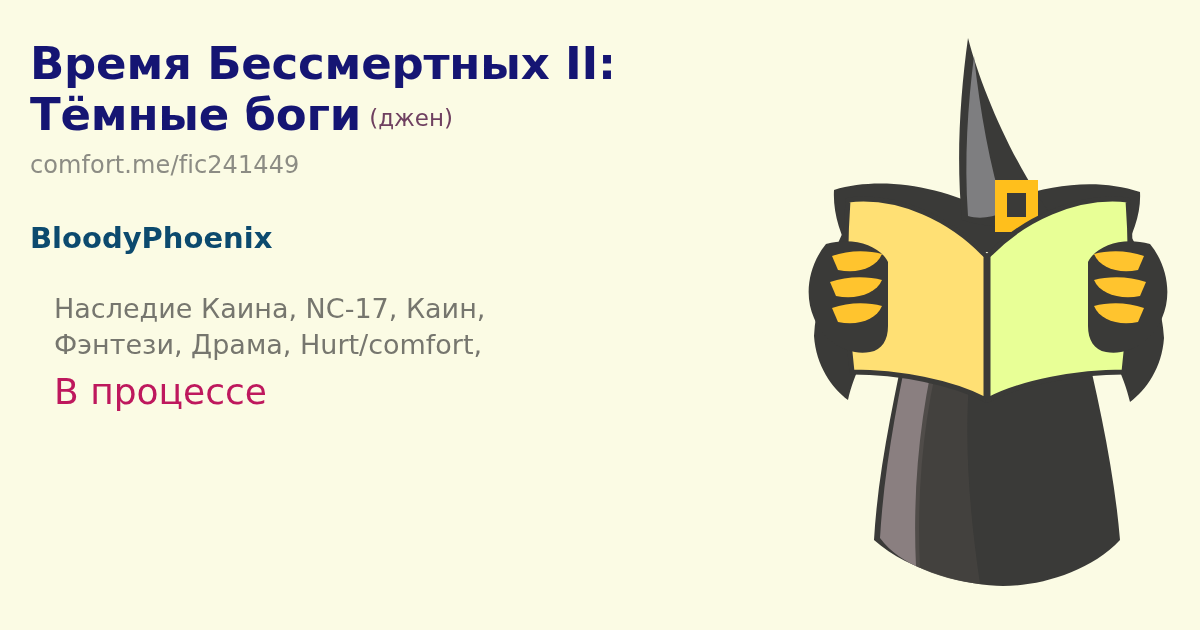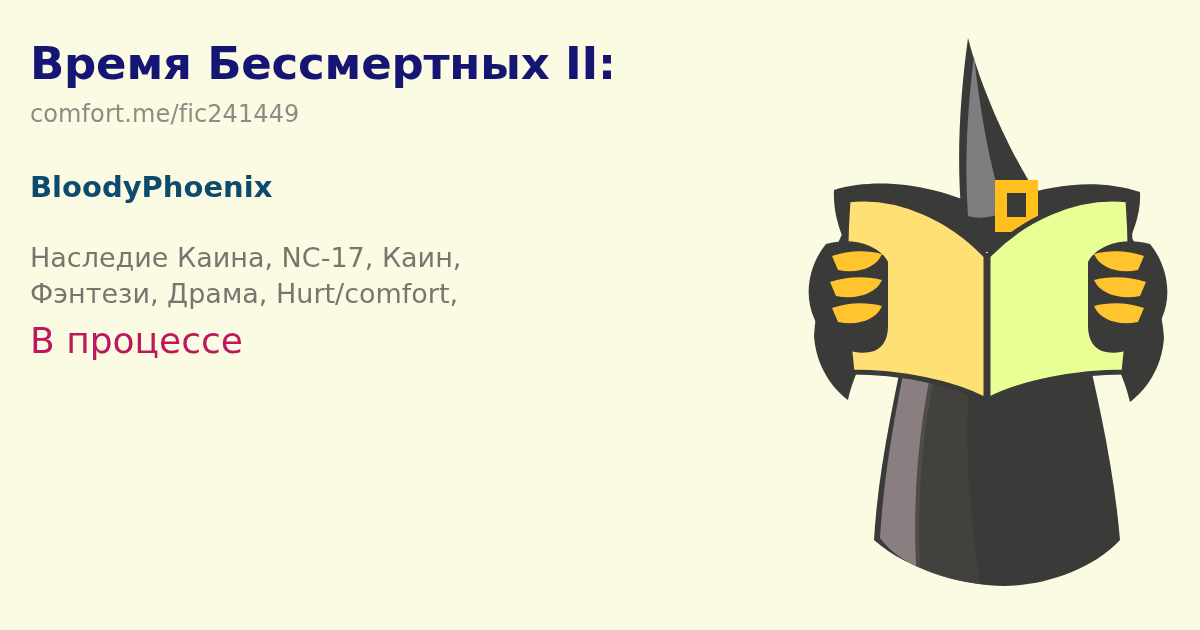--- a/index.html
+++ b/index.html
@@ -71,20 +71,21 @@
     font-family: "DejaVu Sans", sans-serif;
   }
 
   #meta-block {
     margin-top: 36px;
     font-size: 27px;
     line-height: 1.33;
     color: #76766E;
     font-family: "DejaVu Sans", sans-serif;
     width: 700px;
+    margin-left: 24px;
   }
   .meta-line { display: block; white-space: nowrap; }
 
   #size-line {
     display: block;
     font-size: 27px;
     line-height: 1.33;
     color: #76766E;
     white-space: nowrap;
   }
@@ -111,20 +112,23 @@
 </style>
 </head>
 <body>
 
 <div id="card">
 
   <div id="text-col">
 
     <h1 id="title-block">
       <span id="title-line1">Время Бессмертных II:</span>
+      <span id="title-line2-wrap">
+        <span id="title-line2">Тёмные боги</span><span id="genre-tag">(джен)</span>
+      </span>
     </h1>
 
     <div id="url">comfort.me/fic241449</div>
 
     <div id="author">BloodyPhoenix</div>
 
     <div id="meta-block">
       <span class="meta-line">Наследие Каина, NC-17, Каин,</span>
       <span class="meta-line">Фэнтези, Драма, Hurt/comfort,</span>
       <span id="status">В процессе</span>

